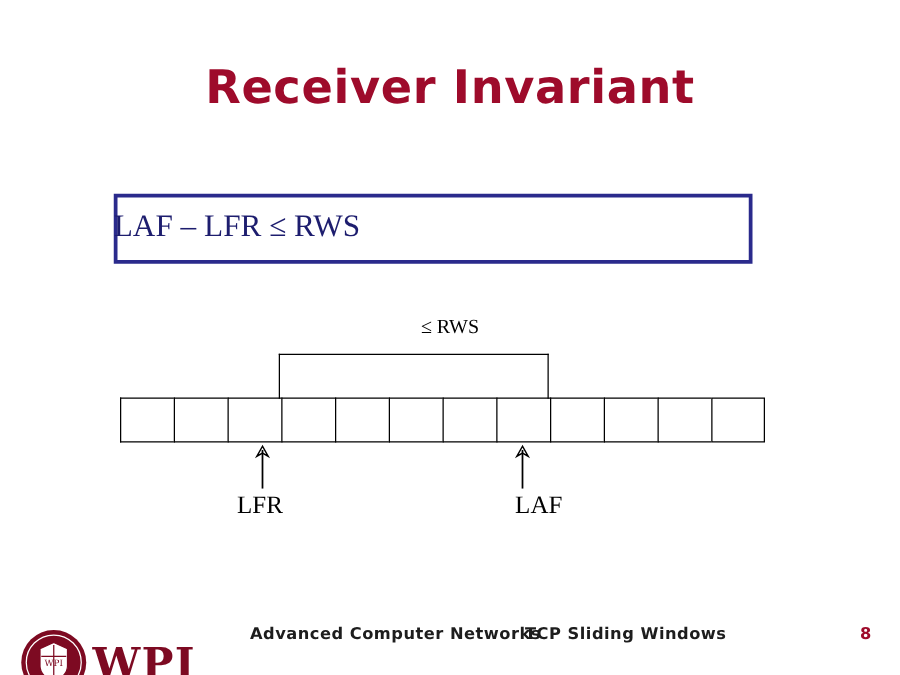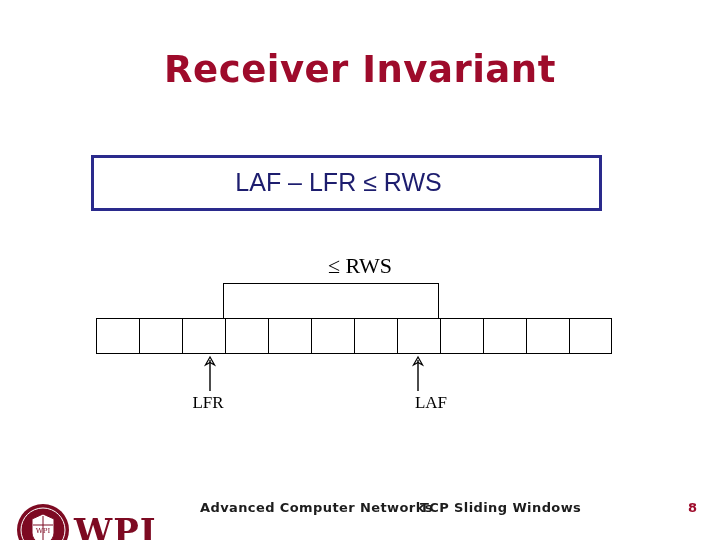--- a/index.html
+++ b/index.html
@@ -43,35 +43,34 @@
     height: 56px;
     border: 3px solid #2A2A8C;
     background: #ffffff;
     box-sizing: border-box;
   }
   .invariant-text {
     position: absolute;
     left: 91px;
     top: 168px;
     width: 495px;
-    text-align: center;
-    font-family: Liberation Sans, sans-serif;
+    font-family: Liberation Serif, serif;
     font-size: 25px;
     color: #1d1d6e;
   }
 
   
   .rws-label {
     position: absolute;
     left: 0;
     top: 253px;
     width: 720px;
     text-align: center;
     font-family: "Liberation Serif", serif;
-    font-size: 22px;
+    font-size: 16px;
     color: #000000;
   }
 
   
   .window-rect {
     position: absolute;
     left: 223px;
     top: 283px;
     width: 216px;
     height: 36px;
@@ -107,21 +106,21 @@
     height: 36px;
   }
   .arrow svg { display: block; }
   .arrow-lfr { left: 203px; top: 355px; }
   .arrow-laf { left: 411px; top: 355px; }
 
   
   .ptr-label {
     position: absolute;
     font-family: "Liberation Serif", serif;
-    font-size: 17px;
+    font-size: 20px;
     color: #000000;
     text-align: center;
   }
   .lfr-label { left: 158px; top: 393px; width: 100px; }
   .laf-label { left: 381px; top: 393px; width: 100px; }
   .footer-text {
     position: absolute;
     top: 500px;
     font-family: "DejaVu Sans", sans-serif;
     font-weight: bold;

